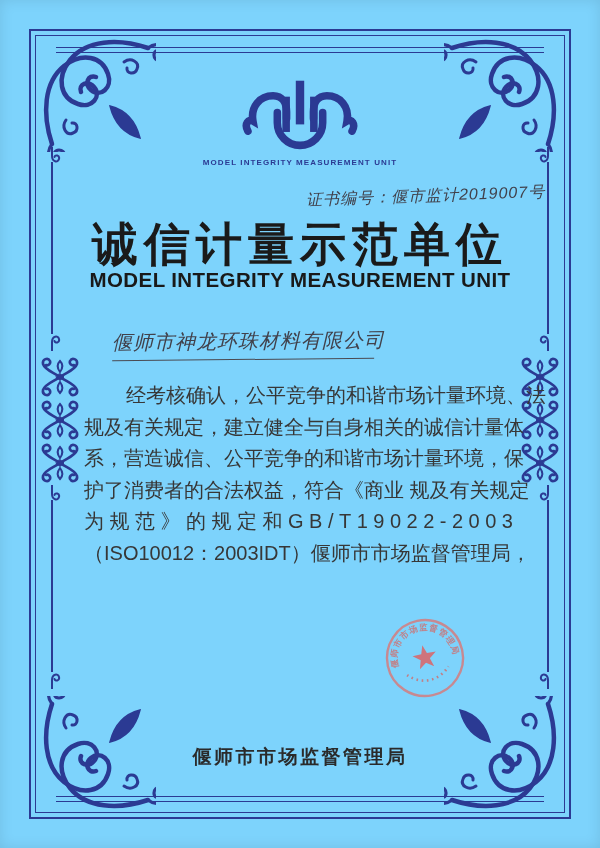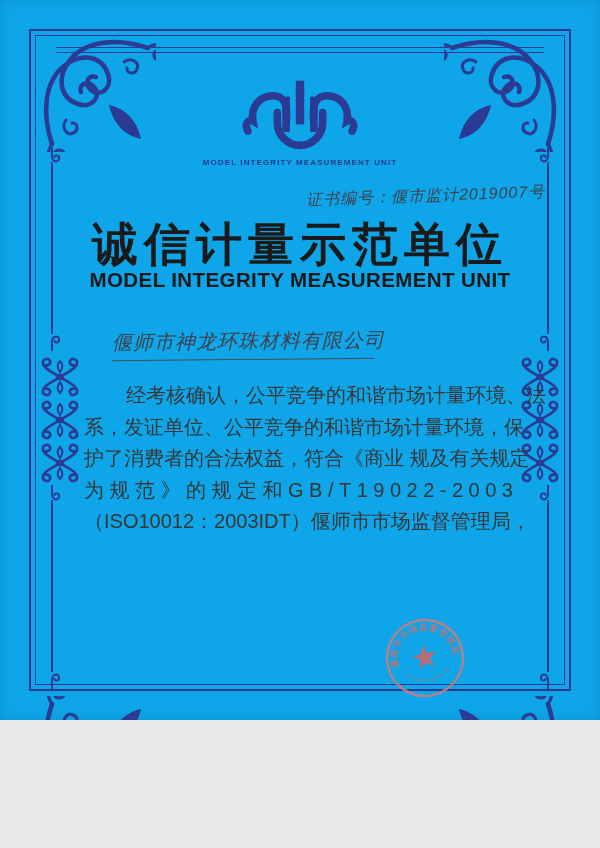--- a/index.html
+++ b/index.html
@@ -1,18 +1,18 @@
 <!DOCTYPE html>
 <html style="--navy: #2b3a93; --seal: #d87a7a;"><head>
 <meta charset="utf-8">
 <style>
   html,body{margin:0;padding:0;background:#e8e8e6;}
   .paper{
-    position:relative;width:600px;height:720px;margin:0 auto;
-    background:#0ea5e9;overflow:hidden;
+    position:relative;width:600px;height:848px;margin:0 auto;
+    background:#7dd3fc;overflow:hidden;
     box-shadow:inset 0 0 14px rgba(0,0,0,.10);
     font-family:"Liberation Sans", sans-serif;
   }
   :root{--navy:#2b3a93;--ink:#2e2e2e;--seal:#d87a7a;}
 
   
   .frame-outer{position:absolute;inset:29px;border:2.5px solid var(--navy);pointer-events:none;}
   .frame-outer2{position:absolute;inset:35px;border:1.2px solid var(--navy);pointer-events:none;}
   .inner-h{position:absolute;left:56px;right:56px;height:4px;border-top:1.3px solid var(--navy);border-bottom:1.3px solid var(--navy);}
   .inner-top{top:47px;} .inner-bottom{top:796px;}
@@ -234,21 +234,22 @@
     <span>证书编号：</span><span>偃市监计2019007号</span>
   </div>
 
   <div class="title-zh">诚信计量示范单位</div>
   <div class="title-en">MODEL INTEGRITY MEASUREMENT UNIT</div>
 
   <div class="recipient hand">偃师市神龙环珠材料有限公司</div>
 
   <div class="body-text">
     <div class="ln indent">经考核确认，公平竞争的和谐市场计量环境、法</div>
-    <div class="ln">系，发证单位、公平竞争的和谐市场计量环境，保</div>
+    <div class="ln">规及有关规定，建立健全与自身相关的诚信计量体</div>
+    <div class="ln">系，营造诚信、公平竞争的和谐市场计量环境，保</div>
     <div class="ln">护了消费者的合法权益，符合《商业 规及有关规定</div>
     <div class="ln spread">为规范》的规定和GB/T19022-2003</div>
     <div class="ln">（ISO10012：2003IDT）偃师市市场监督管理局，</div>
   </div>
 
 
   <svg class="seal" viewBox="0 0 86 86">
     <defs>
         <path id="sealArc" d="M15 43 A28 28 0 0 1 71 43"></path>
       </defs>

